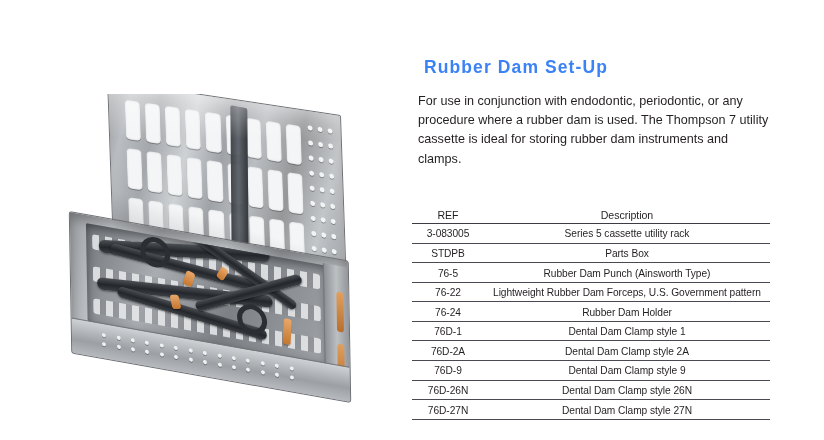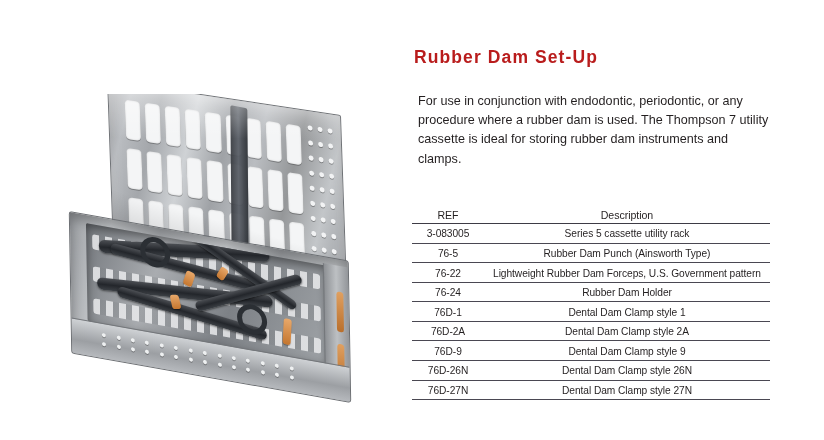--- a/index.html
+++ b/index.html
@@ -243,25 +243,25 @@
     position: absolute;
     left: 412px;
     top: 0;
     width: 380px;
     height: 440px;
   }
   #page-title {
     position: absolute;
     left: 0;
     top: 45px;
-    margin: 2px;
+    margin: 12px;
     font-size: 17.5px;
     font-weight: bold;
     letter-spacing: 1.1px;
-    color: #b91c1c;
+    color: #3b82f6;
     white-space: nowrap;
   }
   #description-text {
     position: absolute;
     left: 0;
     top: 86px;
     width: 356px;
     margin: 6px;
     font-size: 12.6px;
     line-height: 19.2px;
@@ -449,20 +449,24 @@
         <th class="col-ref">REF</th>
         <th class="col-desc">Description</th>
       </tr>
     </thead>
     <tbody id="spec-body">
         <tr>
           <td class="col-ref">3-083005</td>
           <td class="col-desc">Series 5 cassette utility rack</td>
         </tr>
         <tr>
+          <td class="col-ref">STDPB</td>
+          <td class="col-desc">Parts Box</td>
+        </tr>
+        <tr>
           <td class="col-ref">76-5</td>
           <td class="col-desc">Rubber Dam Punch (Ainsworth Type)</td>
         </tr>
         <tr>
           <td class="col-ref">76-22</td>
           <td class="col-desc">Lightweight Rubber Dam Forceps, U.S. Government pattern</td>
         </tr>
         <tr>
           <td class="col-ref">76-24</td>
           <td class="col-desc">Rubber Dam Holder</td>

